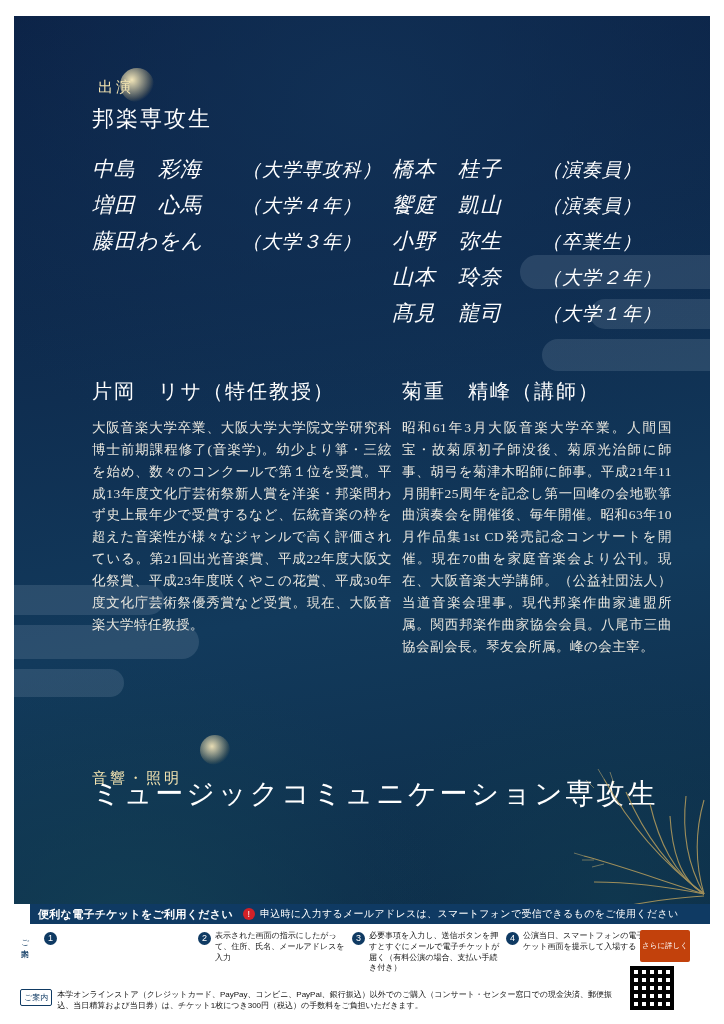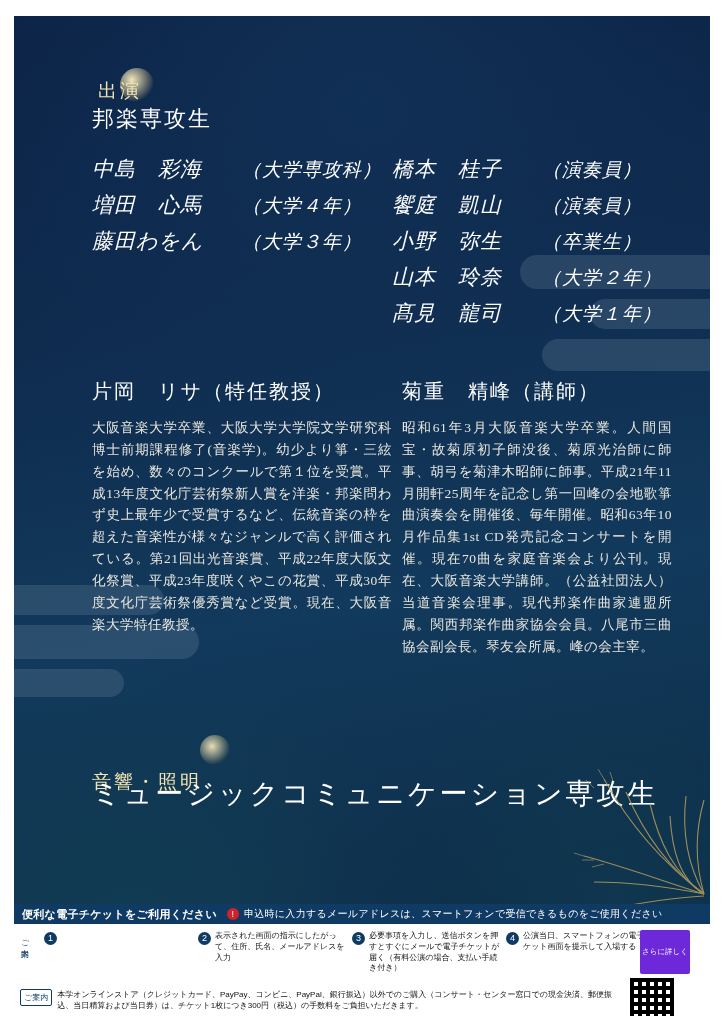--- a/index.html
+++ b/index.html
@@ -44,21 +44,21 @@
   }
   .glow-moon2{
     position:absolute;left:200px;top:735px;width:30px;height:30px;border-radius:50%;
     background:radial-gradient(circle at 40% 38%, rgba(255,238,190,.9), rgba(255,215,130,.15) 60%, rgba(255,215,130,0) 72%);
   }
 
   
   .grass{position:absolute;right:10px;bottom:110px;width:260px;height:230px;z-index:3;opacity:.9;}
 
   .section-label{
-    position:absolute;color:#f2e3b0;font-size:19px;letter-spacing:3px;
+    position:absolute;color:#f2e3b0;font-size:15px;letter-spacing:3px;
     font-family:Liberation Sans, sans-serif;
   }
   #label-cast{left:98px;top:78px;}
   #label-sound{left:92px;top:737px;margin-top:32px;}
 
   .heading{
     position:absolute;color:#ffffff;font-size:22px;letter-spacing:2px;
   }
   #heading-hogaku{left:92px;top:104px;}
 
@@ -83,37 +83,37 @@
     position:absolute;left:92px;top:775px;color:#ffffff;font-size:28px;letter-spacing:3px;
   }
 
   
   .ticket{
     position:absolute;left:14px;right:14px;bottom:8px;height:112px;background:#ffffff;z-index:30;
     font-family:"Liberation Sans", sans-serif;
   }
   .ticket-head{
     background:#0f3a63;color:#ffffff;height:20px;display:flex;align-items:center;
-    padding:0 8px;font-size:11px;letter-spacing:.3px;
+    padding:0 8px;font-size:11px;letter-spacing:.3px;margin-left:16px;
   }
   .ticket-head .t1{font-weight:bold;}
   .ticket-head .redmark{
     display:inline-block;background:#d22128;color:#fff;border-radius:50%;
     width:12px;height:12px;line-height:12px;text-align:center;font-size:9px;margin:0 5px 0 10px;
   }
   .ticket-head .t2{font-size:10px;}
   .steps{display:flex;gap:4px;padding:7px 6px 4px 30px;}
   .step{display:flex;gap:4px;align-items:flex-start;width:150px;}
   .step .num{
     flex:0 0 13px;height:13px;border-radius:50%;background:#0f3a63;color:#fff;
     font-size:9px;line-height:13px;text-align:center;margin-top:1px;
   }
   .step .txt{font-size:8px;line-height:1.35;color:#111;}
   .qr-block{position:absolute;right:8px;top:26px;width:74px;text-align:center;}
-  .qr-label{font-size:7.5px;background:#6d28d9;color:#fff;padding:17px 2px;display:inline-block;border-radius:2px;}
+  .qr-label{font-size:7.5px;background:#c2410c;color:#fff;padding:11px 2px;display:inline-block;border-radius:2px;}
   .qr{width:44px;height:44px;margin-top:2px;
     background:
       repeating-linear-gradient(90deg,#000 0 4px,#fff 4px 8px),
       repeating-linear-gradient(0deg,#000 0 4px,#fff 4px 8px);
     background-blend-mode:multiply;border:2px solid #fff;}
   .note{
     position:absolute;left:6px;right:86px;bottom:5px;display:flex;align-items:flex-start;gap:5px;
   }
   .note .tag{
     flex:0 0 auto;border:1px solid #0f3a63;color:#0f3a63;font-size:8px;padding:2px 3px;border-radius:2px;

